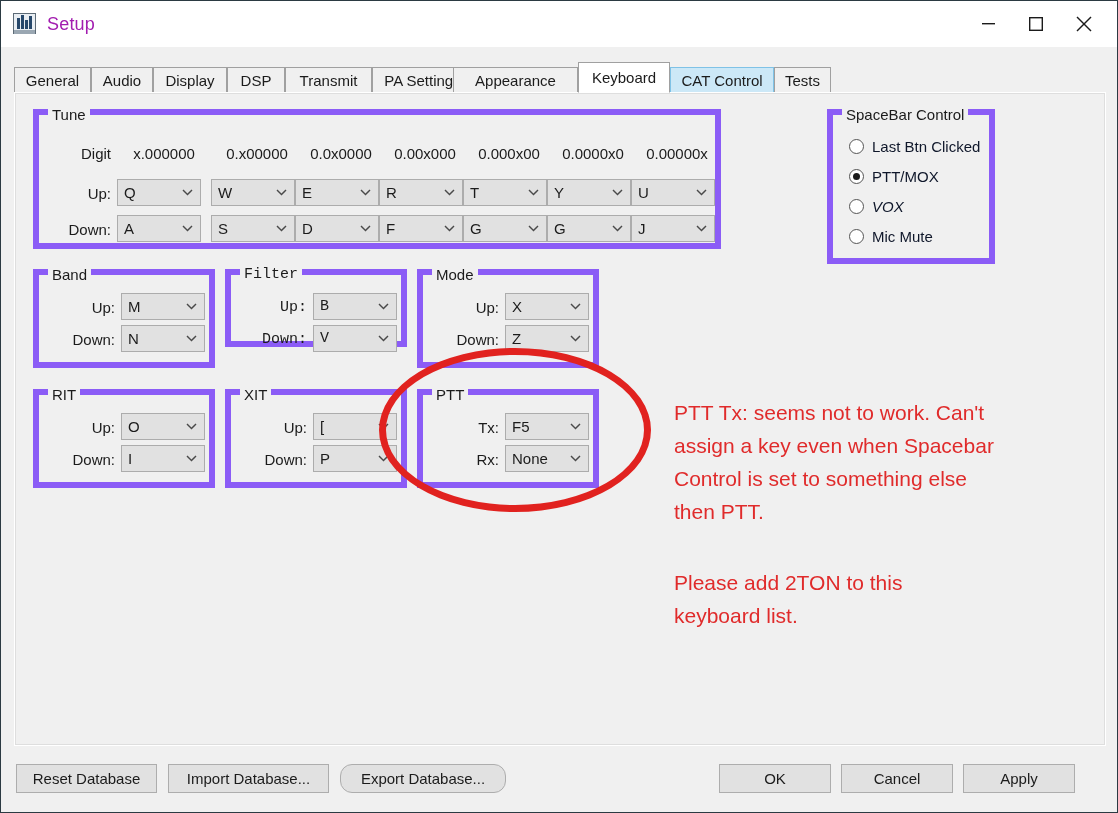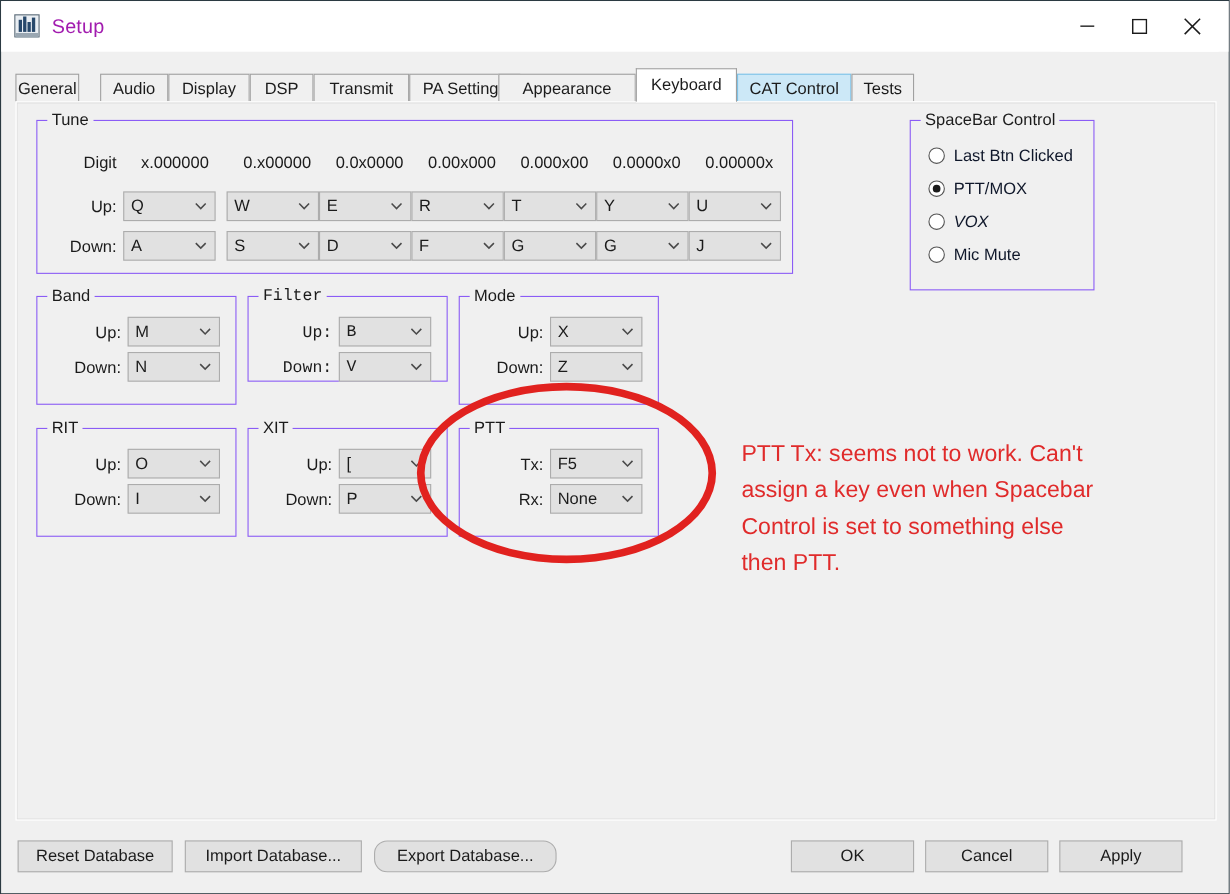--- a/index.html
+++ b/index.html
@@ -115,21 +115,21 @@
     height: 654px;
     background: #f0f0f0;
     border: 1px solid #ffffff;
     box-sizing: border-box;
     box-shadow: 0 0 0 1px #dedede inset;
   }
 
   
   .group {
     position: absolute;
-    border: 1px solid #8b5cf6;
+    border: 6px solid #8b5cf6;
     box-sizing: border-box;
     padding-left: 16px;
   }
   .group > .legend {
     position: absolute;
     top: -9px;
     left: 9px;
     background: #f0f0f0;
     padding: 0 4px;
     font-size: 15px;
@@ -262,21 +262,21 @@
       <div class="win-btn close">
         <svg width="16" height="16" viewBox="0 0 16 16">
           <line x1="1" y1="1" x2="15" y2="15" stroke="#1b1b1b" stroke-width="1.4"></line>
           <line x1="15" y1="1" x2="1" y2="15" stroke="#1b1b1b" stroke-width="1.4"></line>
         </svg>
       </div>
     </div>
   </div>
 
   <div class="tabstrip">
-    <div class="tab" style="left:0px;   width:58px;">General</div>
+    <div class="tab" style="left:0px;   width:77px;">General</div>
     <div class="tab" style="left:77px;  width:62px;">Audio</div>
     <div class="tab" style="left:139px; width:74px;">Display</div>
     <div class="tab" style="left:213px; width:58px;">DSP</div>
     <div class="tab" style="left:271px; width:87px;">Transmit</div>
     <div class="tab" style="left:358px; width:101px;">PA Settings</div>
     <div class="tab" style="left:439px; width:125px;">Appearance</div>
     <div class="tab selected" style="left:564px; width:92px;">Keyboard</div>
     <div class="tab hovered" style="left:656px; width:104px;">CAT Control</div>
     <div class="tab" style="left:760px; width:57px;">Tests</div>
   </div>
@@ -509,20 +509,22 @@
       <div class="radio-row" style="left:16px; top:113px;">
         <span class="radio-dot"></span>
         <span>Mic Mute</span>
       </div>
     </div>
 
     <div class="annot" style="left:659px; top:303px; width:430px;">PTT Tx: seems not to work. Can't
 assign a key even when Spacebar
 Control is set to something else
 then PTT.</div>
+    <div class="annot" style="left:659px; top:473px; width:400px;">Please add 2TON to this
+keyboard list.</div>
   </div>
 
   <div class="ellipse" style="left:378px; top:347px; width:272px; height:164px;"></div>
 
   <div class="btn" style="left:15px;  top:763px; width:141px;">Reset Database</div>
   <div class="btn" style="left:167px; top:763px; width:161px;">Import Database...</div>
   <div class="btn" style="left:339px; top:763px; width:166px;border-radius:12px;">Export Database...</div>
   <div class="btn" style="left:718px; top:763px; width:112px;">OK</div>
   <div class="btn" style="left:840px; top:763px; width:112px;">Cancel</div>
   <div class="btn" style="left:962px; top:763px; width:112px;">Apply</div>

